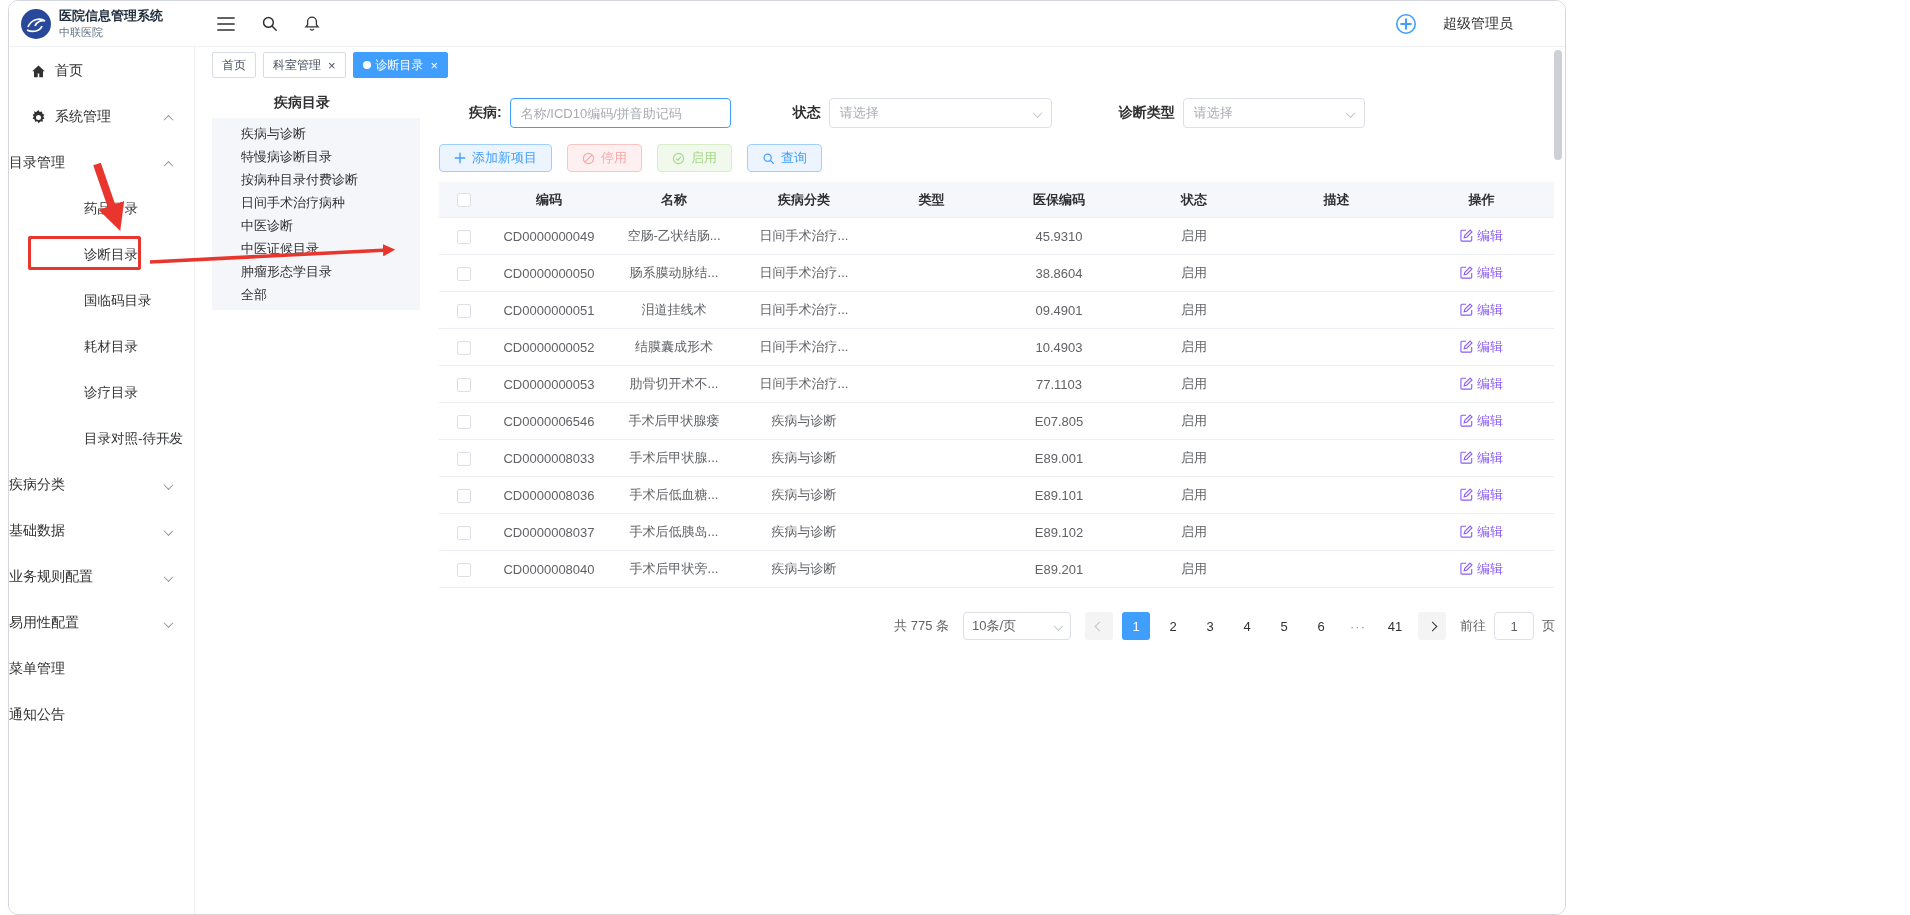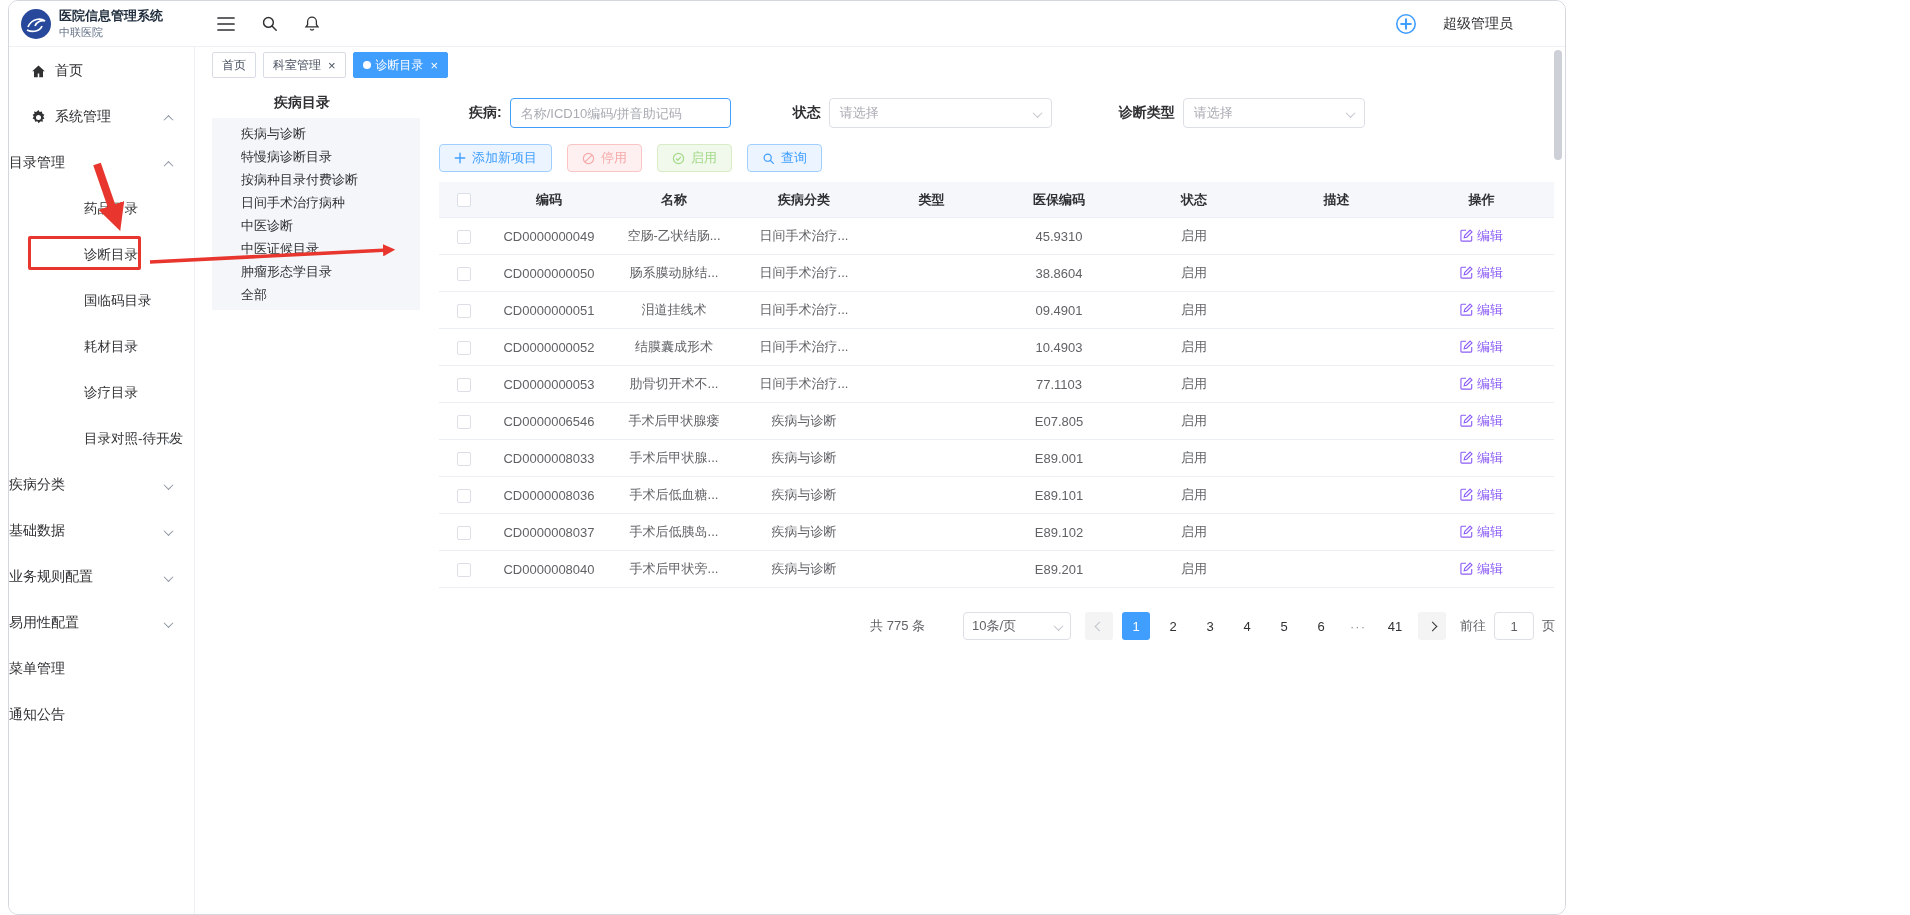--- a/index.html
+++ b/index.html
@@ -91,21 +91,21 @@
   .c-status { width:140px; } .c-desc { width:145px; } .c-op { width:145px; }
   .cb { display:inline-block; width:14px; height:14px; border:1px solid #dcdfe6; border-radius:2px;
         background:#fff; vertical-align:middle; cursor:pointer; }
   .edit-link { color:#8b5cf6; display:inline-flex; align-items:center; gap:4px; cursor:pointer; }
 
   
   .pager { display:flex; align-items:center; justify-content:flex-end; gap:14px;
            margin-top:22px; height:32px; font-size:13px; color:#606266; }
   .pg-size { width:108px; height:28px; border:1px solid #dcdfe6; border-radius:4px;
              display:flex; align-items:center; justify-content:space-between;
-             padding:0 8px; color:#606266; cursor:pointer; background:#fff;margin-left:24px; }
+             padding:0 8px; color:#606266; cursor:pointer; background:#fff; }
   .pg-group { display:flex; align-items:center; gap:9px; }
   .pg-btn { width:28px; height:28px; border-radius:3px; background:#f4f4f5;
             display:flex; align-items:center; justify-content:center; cursor:pointer; }
   .pg-btn.prev { color:#c0c4cc; } .pg-btn.next { color:#303133; }
   .pg-num { min-width:28px; height:28px; border-radius:3px; display:flex; align-items:center;
             justify-content:center; color:#303133; cursor:pointer; }
   .pg-num.active { background:#409eff; color:#fff; }
   .pg-num.ellipsis { color:#909399; letter-spacing:1px; }
   .pg-goto { display:flex; align-items:center; gap:8px; }
   .pg-goto-input { width:40px; height:28px; border:1px solid #dcdfe6; border-radius:4px;

